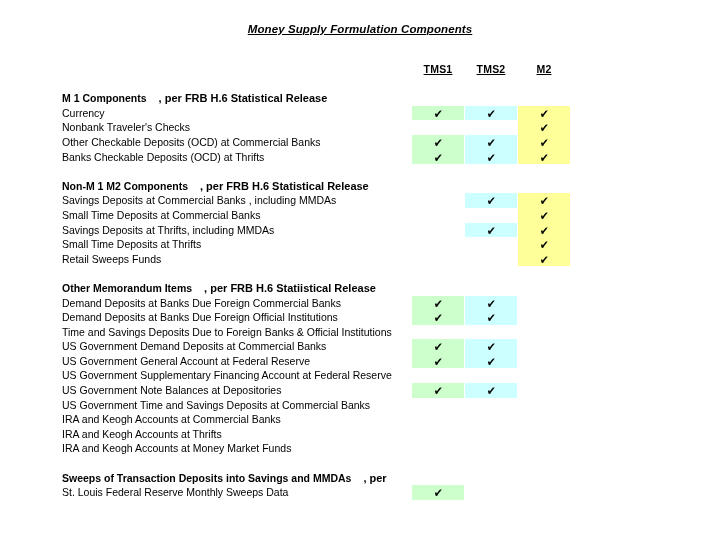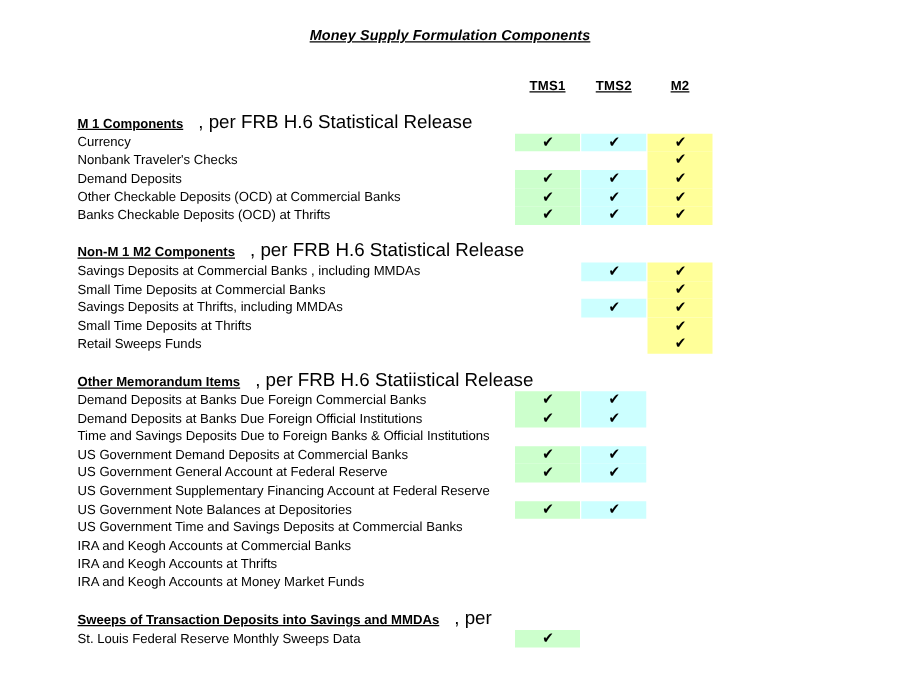--- a/index.html
+++ b/index.html
@@ -71,25 +71,24 @@
     font-weight: bold;
     text-decoration: underline;
     text-align: center;
     letter-spacing: 0.2px;
   }
   .sect-head {
     font-weight: bold;
     font-size: 10.5px;
   }
   .sect-head .u {
-    text-decoration: underline;
   }
   .sect-head .reg {
-    font-weight: normal;
-    font-size: 15px;
+    font-weight: bold;
+    font-size: 11px;
     padding-left: 12px;
   }
   .indent {
     padding-left: 12px;
   }
   .check {
     display: inline-block;
     transform: scale(1.05, 1.15);
   }
   .spacer-row td { height: 14.6px; }
@@ -163,31 +162,20 @@
           <td>&nbsp;</td>
           <td class="mark ">&nbsp;</td>
           <td>&nbsp;</td>
           <td class="mark ">&nbsp;</td>
           <td>&nbsp;</td>
           <td class="mark fill-m2"><span class="check">✔</span></td>
           <td>&nbsp;</td>
         </tr>
         <tr>
           <td>&nbsp;</td>
-          <td class="label indent">Demand Deposits</td>
-          <td>&nbsp;</td>
-          <td class="mark fill-tms1"><span class="check">✔</span></td>
-          <td>&nbsp;</td>
-          <td class="mark fill-tms2"><span class="check">✔</span></td>
-          <td>&nbsp;</td>
-          <td class="mark fill-m2"><span class="check">✔</span></td>
-          <td>&nbsp;</td>
-        </tr>
-        <tr>
-          <td>&nbsp;</td>
           <td class="label indent">Other Checkable Deposits (OCD) at Commercial Banks</td>
           <td>&nbsp;</td>
           <td class="mark fill-tms1"><span class="check">✔</span></td>
           <td>&nbsp;</td>
           <td class="mark fill-tms2"><span class="check">✔</span></td>
           <td>&nbsp;</td>
           <td class="mark fill-m2"><span class="check">✔</span></td>
           <td>&nbsp;</td>
         </tr>
         <tr>

